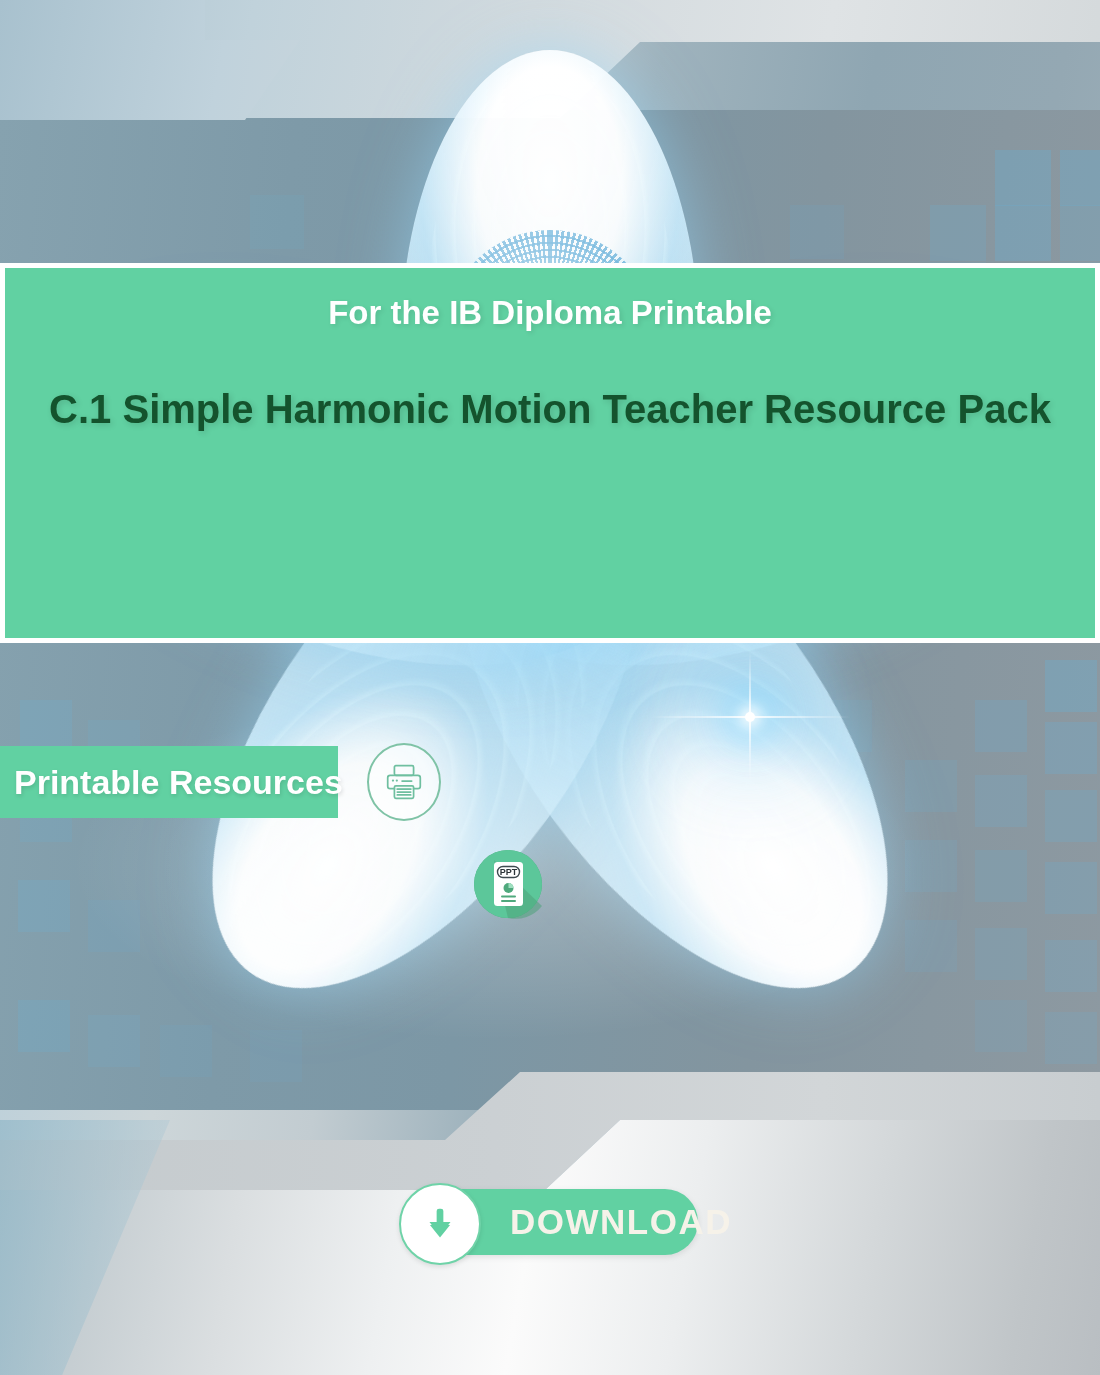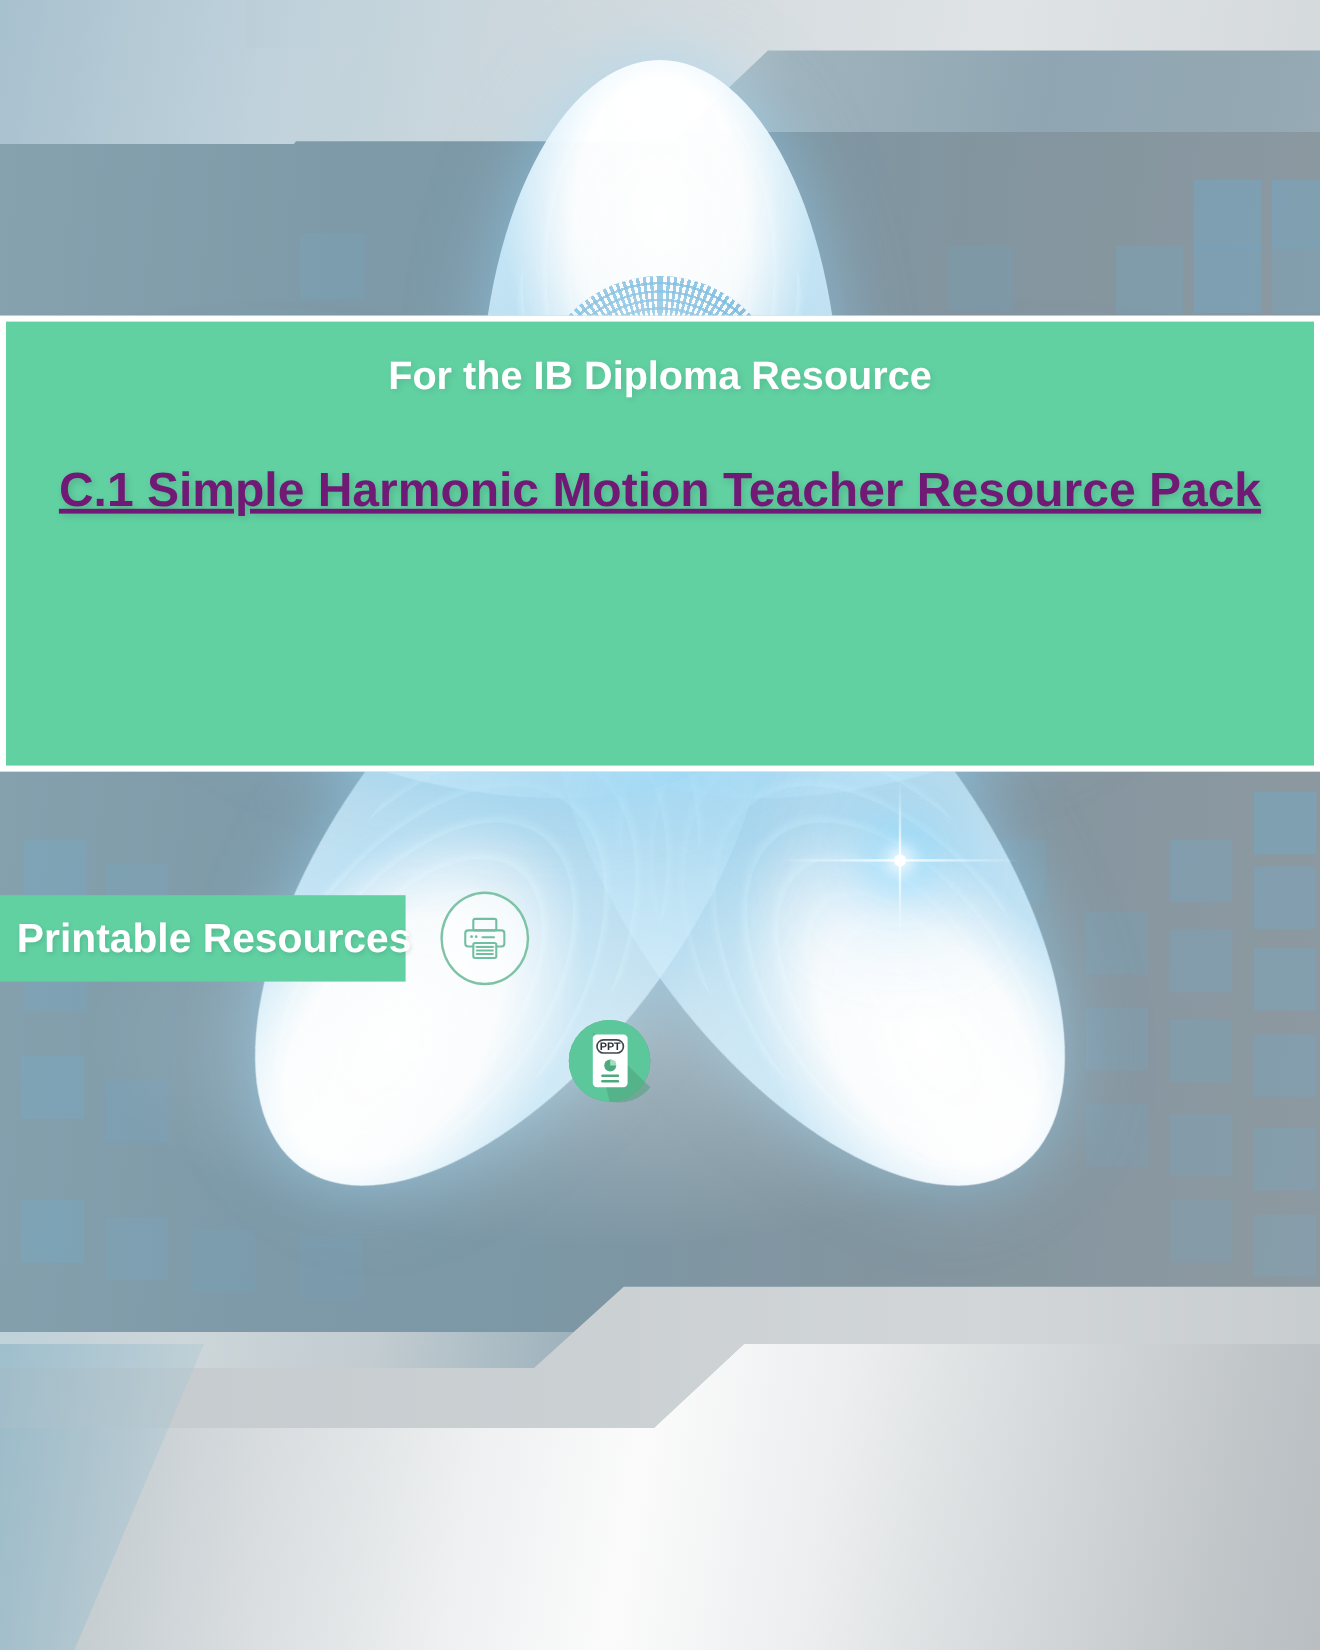--- a/index.html
+++ b/index.html
@@ -217,26 +217,25 @@
     font-size: 33px;
     font-weight: bold;
     color: #ffffff;
     margin-top: 2px;
     text-shadow: 2px 2px 5px rgba(0,0,0,.10);
   }
   .t-pack {
     margin-top: 48px;
     font-size: 40px;
     font-weight: bold;
-    color: #701a75;
+    color: #14532d;
     line-height: 1.45;
     text-align: center;
     max-width: 1010px;
     text-shadow: 2px 2px 6px rgba(0,0,0,.14);
-    text-decoration: underline;
   }
 
   
   .badge {
     position: absolute;
     left: 0;
     background: #61d1a2;
     display: flex;
     align-items: center;
     color: #ffffff;
@@ -386,21 +385,21 @@
     <div class="lobe l1"></div>
     <div class="lobe l2"></div>
     <div class="lobe l3"></div>
     <div class="lobe l4"></div>
     <div class="nucleus"></div>
   </div>
   <div class="haze"></div>
   <div class="flare"></div>
 
   <div class="title-banner">
-    <div class="t-sub">For the IB Diploma Resource</div>
+    <div class="t-sub">For the IB Diploma Printable</div>
     <div class="t-pack">C.1 Simple Harmonic Motion Teacher Resource Pack</div>
   </div>
 
   <div class="badge" id="badge-print">
     <span class="badge-label">Printable Resources</span>
   </div>
 
   <div class="badge-icon" id="icon-printer">
     <span class="circ">
       <svg width="46" height="46" viewBox="0 0 48 48" fill="none" stroke="#6fbfa0" stroke-width="1.8" stroke-linejoin="round" stroke-linecap="round">
@@ -426,14 +425,24 @@
       <rect x="22" y="14" width="29" height="44" rx="3.5" fill="#ffffff"></rect>
       <rect x="25.5" y="18.5" width="22" height="11" rx="5.5" fill="#ffffff" stroke="#3f4a50" stroke-width="1.4"></rect>
       <text x="36.5" y="27" font-family="'Liberation Sans',sans-serif" font-size="9" font-weight="bold" fill="#2c3338" text-anchor="middle">PPT</text>
       <circle cx="36.5" cy="40" r="5" fill="#4fa97d"></circle>
       <path d="M36.5 35 A5 5 0 0 1 41.5 40 L36.5 40 Z" fill="#9fe0c0"></path>
       <rect x="29" y="47.5" width="15" height="2" rx="1" fill="#4fa97d"></rect>
       <rect x="29" y="52" width="15" height="2" rx="1" fill="#4fa97d"></rect>
     </svg>
   </div>
 
+  <div class="dl-btn">
+    <span class="dl-circle">
+      <svg width="46" height="46" viewBox="0 0 48 48">
+        <path d="M24 8 L24 33 M24 36 L13 22 L35 22 Z" fill="#61d1a2" stroke="none"></path>
+        <rect x="20.5" y="8" width="7" height="20" rx="2.5" fill="#61d1a2"></rect>
+        <path d="M13.5 25 L24 38 L34.5 25 Z" fill="#61d1a2"></path>
+      </svg>
+    </span>
+    <span class="dl-text">DOWNLOAD</span>
+  </div>
 
 </div>
 
 </body></html>

